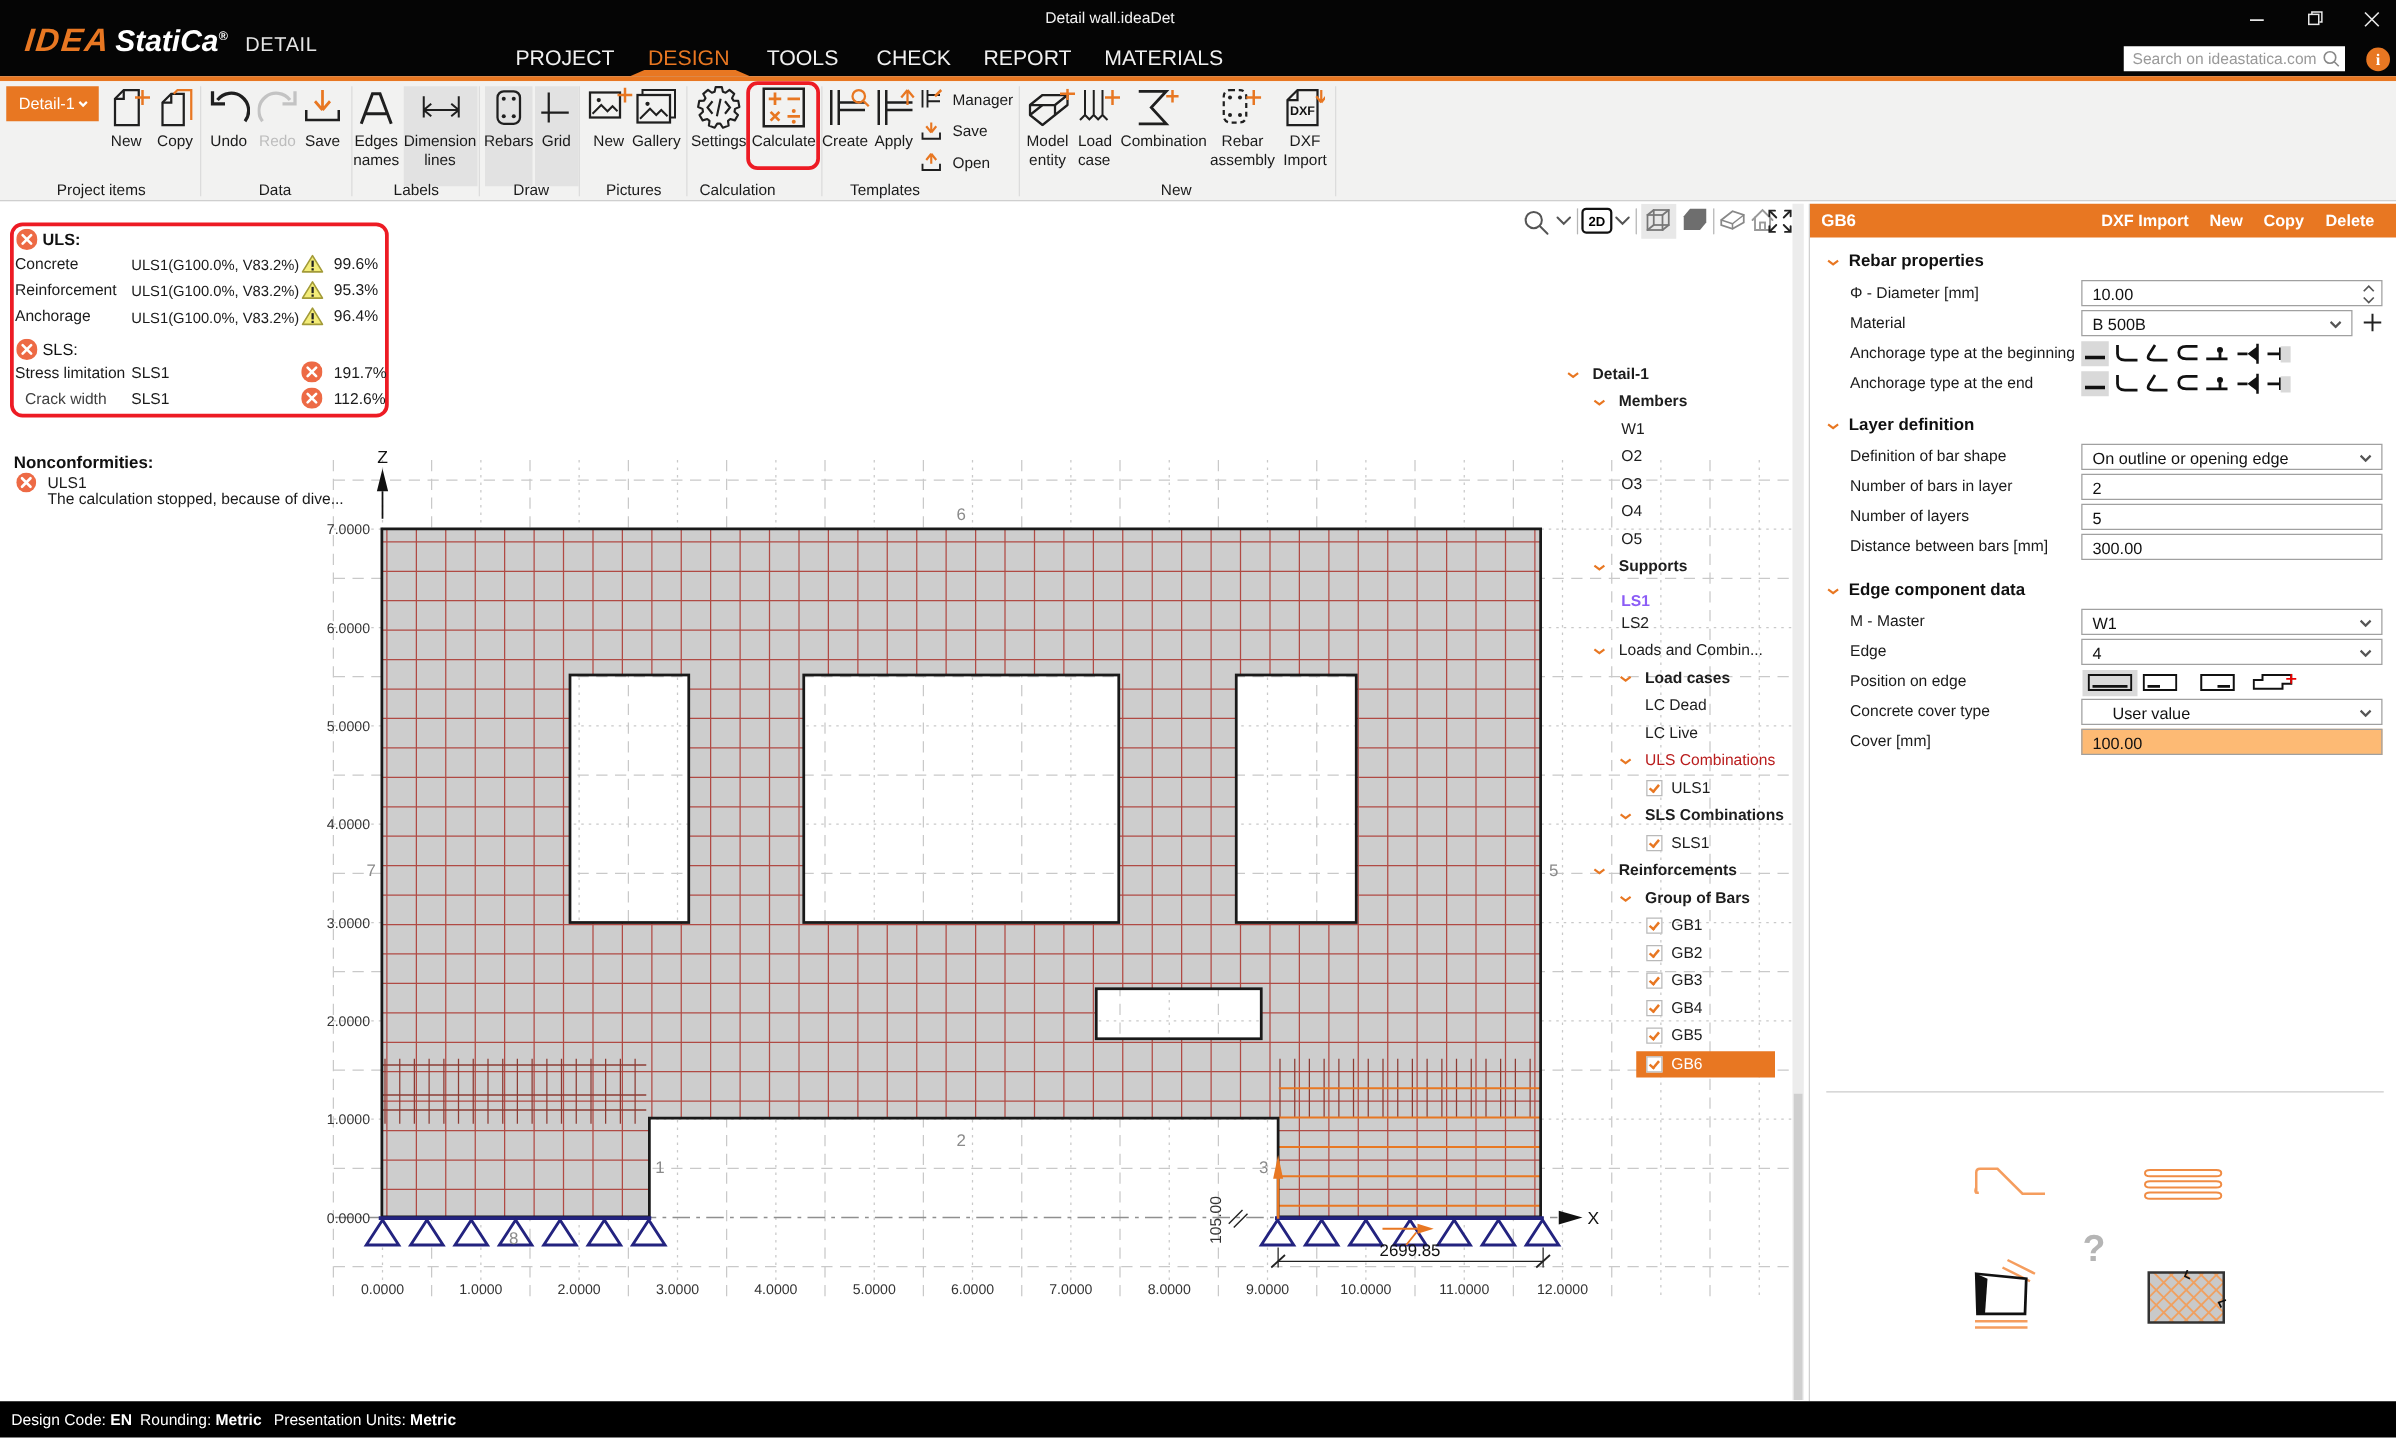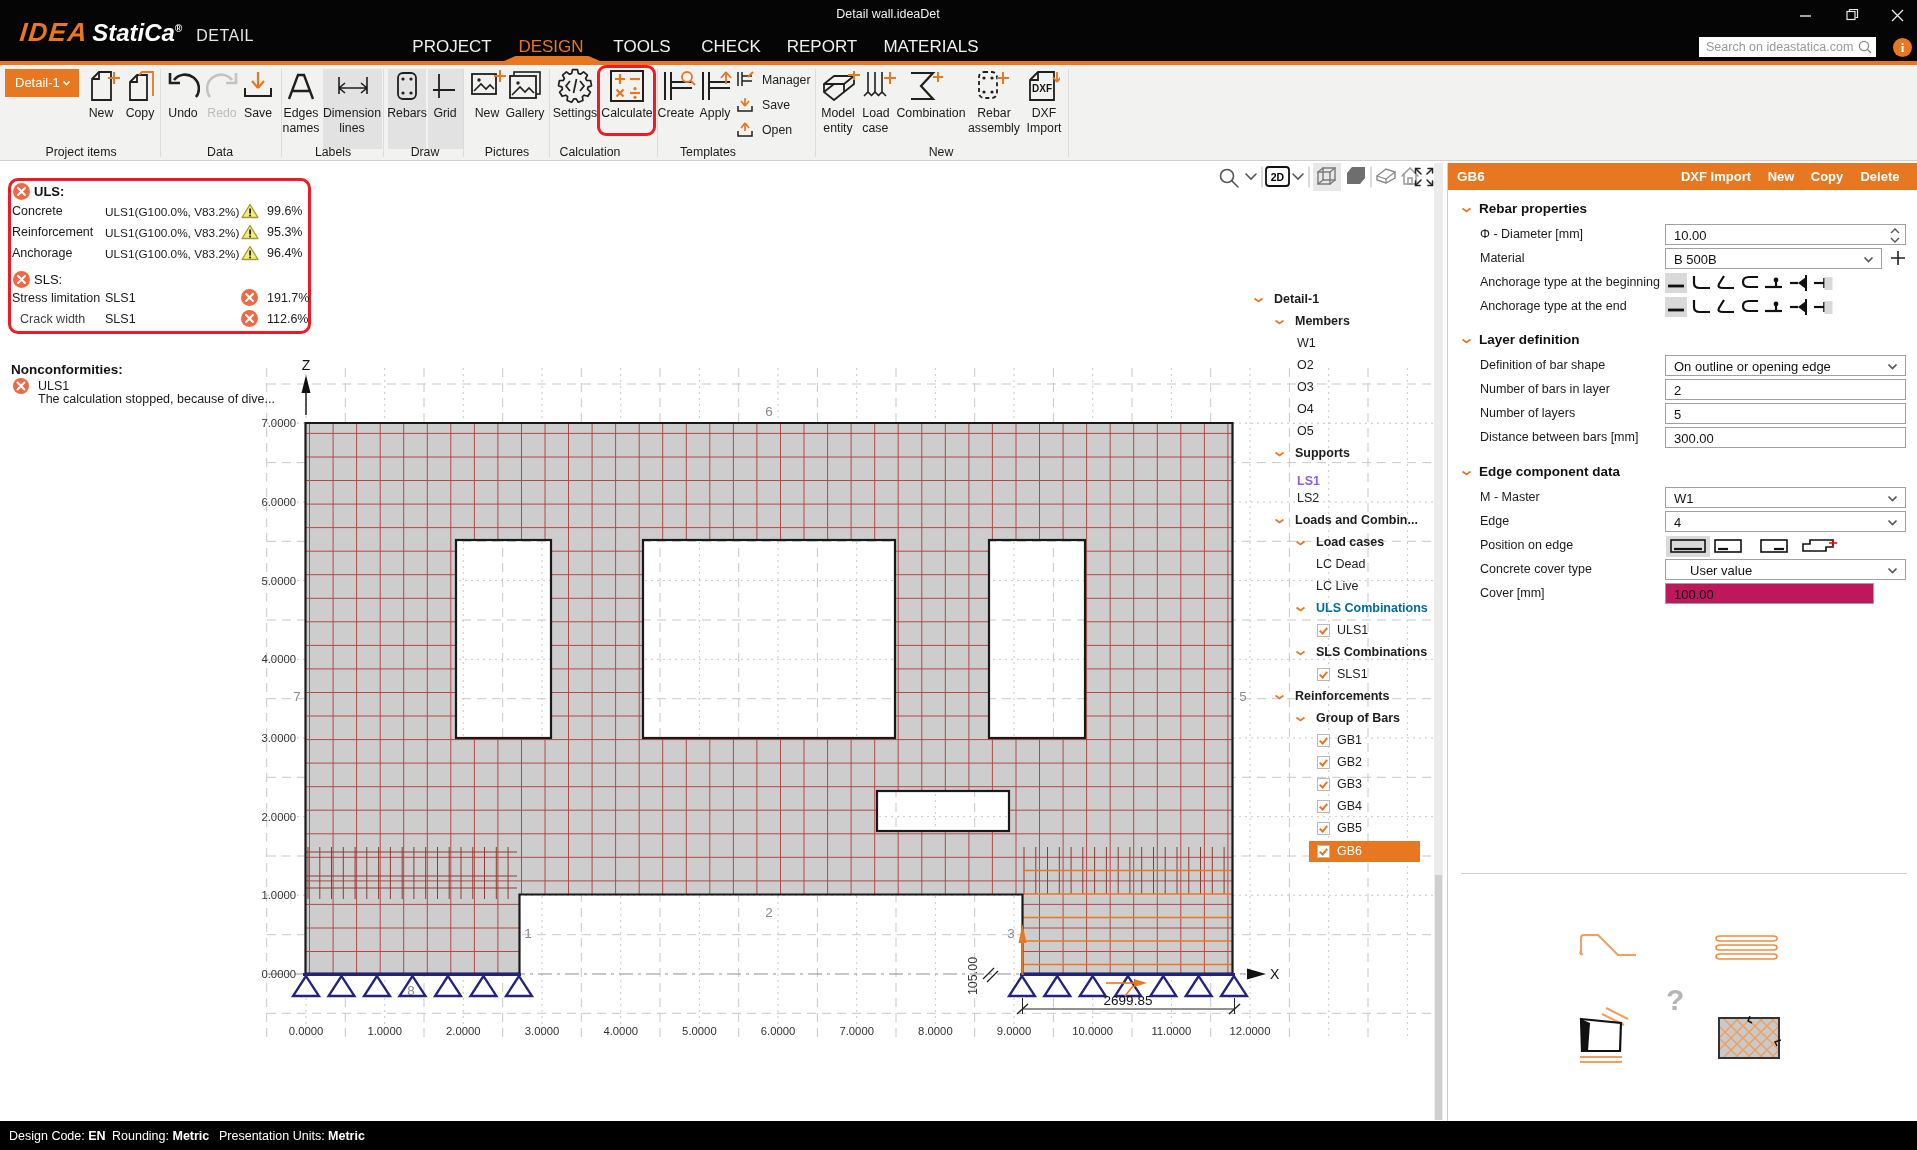--- a/index.html
+++ b/index.html
@@ -543,35 +543,35 @@
     </svg>
   </span>
 <div style="position:absolute;left:1295px;top:446.41999999999996px;font-size:12.5px;font-weight:bold;color:#1d1d1d;white-space:nowrap">Supports</div>
 <div style="position:absolute;left:1297px;top:474px;font-size:12.5px;font-weight:bold;color:#8b5cf6;white-space:nowrap">LS1</div>
 <div style="position:absolute;left:1297px;top:490.53999999999996px;font-size:12.5px;font-weight:normal;color:#1d1d1d;white-space:nowrap">LS2</div>
 <span style="position:absolute;left:1274px;top:517.6px">
     <svg width="11" height="6" style="display:block">
       <polyline points="1.5,1.5 5.5,4.5 9.5,1.5" fill="none" stroke="#E87722" stroke-width="1.7"></polyline>
     </svg>
   </span>
-<div style="position:absolute;left:1295px;top:512.6px;font-size:12.5px;font-weight:bold;color:#1d1d1d;white-space:nowrap">Loads and Combin...</div>
+<div style="position:absolute;left:1295px;top:512.6px;font-size:12.5px;font-weight:normal;color:#1d1d1d;white-space:nowrap">Loads and Combin...</div>
 <span style="position:absolute;left:1295px;top:539.66px">
     <svg width="11" height="6" style="display:block">
       <polyline points="1.5,1.5 5.5,4.5 9.5,1.5" fill="none" stroke="#E87722" stroke-width="1.7"></polyline>
     </svg>
   </span>
 <div style="position:absolute;left:1316px;top:534.66px;font-size:12.5px;font-weight:bold;color:#1d1d1d;white-space:nowrap">Load cases</div>
 <div style="position:absolute;left:1316px;top:556.72px;font-size:12.5px;font-weight:normal;color:#1d1d1d;white-space:nowrap">LC Dead</div>
 <div style="position:absolute;left:1316px;top:578.78px;font-size:12.5px;font-weight:normal;color:#1d1d1d;white-space:nowrap">LC Live</div>
 <span style="position:absolute;left:1295px;top:605.8399999999999px">
     <svg width="11" height="6" style="display:block">
       <polyline points="1.5,1.5 5.5,4.5 9.5,1.5" fill="none" stroke="#E87722" stroke-width="1.7"></polyline>
     </svg>
   </span>
-<div style="position:absolute;left:1316px;top:600.8399999999999px;font-size:12.5px;font-weight:bold;color:#0369a1;white-space:nowrap">ULS Combinations</div>
+<div style="position:absolute;left:1316px;top:600.8399999999999px;font-size:12.5px;font-weight:normal;color:#b91c1c;white-space:nowrap">ULS Combinations</div>
 <span style="position:absolute;left:1317px;top:623.9px;width:13px;height:13px;background:#fff;border:1px solid #b9b9b9;display:block">
     <span style="position:absolute;left:3px;top:1px;width:5px;height:8px;border:solid #E87722;border-width:0 2px 2px 0;transform:rotate(40deg)"></span>
   </span>
 <div style="position:absolute;left:1337px;top:622.9px;font-size:12.5px;font-weight:normal;color:#1d1d1d;white-space:nowrap">ULS1</div>
 <span style="position:absolute;left:1295px;top:649.96px">
     <svg width="11" height="6" style="display:block">
       <polyline points="1.5,1.5 5.5,4.5 9.5,1.5" fill="none" stroke="#E87722" stroke-width="1.7"></polyline>
     </svg>
   </span>
 <div style="position:absolute;left:1316px;top:644.96px;font-size:12.5px;font-weight:bold;color:#1d1d1d;white-space:nowrap">SLS Combinations</div>
@@ -757,21 +757,21 @@
     <path d="M1,5 H8 V1 H31 V8 H24 V12 H1 Z" fill="none" stroke="#111" stroke-width="1.6"></path>
     <path d="M27,4 H35 M31,0 V8" stroke="#e00" stroke-width="1.4"></path>
   </svg>
 <div style="position:absolute;left:1480px;top:562px;font-size:12.5px;color:#1a1a1a;white-space:nowrap">Concrete cover type</div>
 <div style="position:absolute;background:#fff;border:1px solid #a0a0a0;font-size:13px;color:#111;left:1665px;top:558.5px;width:241px;height:21px;line-height:21px"><span style="margin-left:24px">User value</span><span style="position:absolute;right:7px;top:7px">
       <svg width="11" height="7" style="display:block">
         <polyline points="1.5,1.5 5.5,5.5 9.5,1.5" fill="none" stroke="#555" stroke-width="1.7"></polyline>
       </svg>
     </span></div>
 <div style="position:absolute;left:1480px;top:586px;font-size:12.5px;color:#1a1a1a;white-space:nowrap">Cover [mm]</div>
-<div style="position:absolute;background:#be185d;border:1px solid #a0a0a0;font-size:13px;color:#111;left:1665px;top:582.5px;width:209px;height:21px;line-height:21px"><span style="margin-left:8px">100.00</span></div>
+<div style="position:absolute;background:#fdba74;border:1px solid #a0a0a0;font-size:13px;color:#111;left:1665px;top:582.5px;width:241px;height:21px;line-height:21px"><span style="margin-left:8px">100.00</span></div>
 <div style="position:absolute;left:1461px;top:873px;width:446px;height:1px;background:#ccc"></div>
 <svg style="position:absolute;left:1578px;top:933px" width="70" height="33">
     <path d="M3,22 V5 Q3,2 6,2 H20 L40,22 H58 M3,17 Q1,22 5,21" fill="none" stroke="#f59d5e" stroke-width="2"></path>
   </svg>
 <svg style="position:absolute;left:1712px;top:933px" width="70" height="28">
     <path d="M8,3 H61 Q65,3 65,5.5 Q65,8 61,8 M8,3 Q4,3 4,5.5 Q4,8 8,8 H62" stroke="#f08c44" stroke-width="1.6" fill="none"></path>
     <path d="M8,12 H61 Q65,12 65,14.5 Q65,17 61,17 M8,12 Q4,12 4,14.5 Q4,17 8,17 H62" stroke="#f08c44" stroke-width="1.6" fill="none"></path>
     <path d="M8,21 H61 Q65,21 65,23.5 Q65,26 61,26 M8,21 Q4,21 4,23.5 Q4,26 8,26 H62" stroke="#f08c44" stroke-width="1.6" fill="none"></path>
   </svg>
 <div style="position:absolute;left:1666px;top:983px;font-size:30px;font-weight:bold;color:#b5b5b5">?</div>

